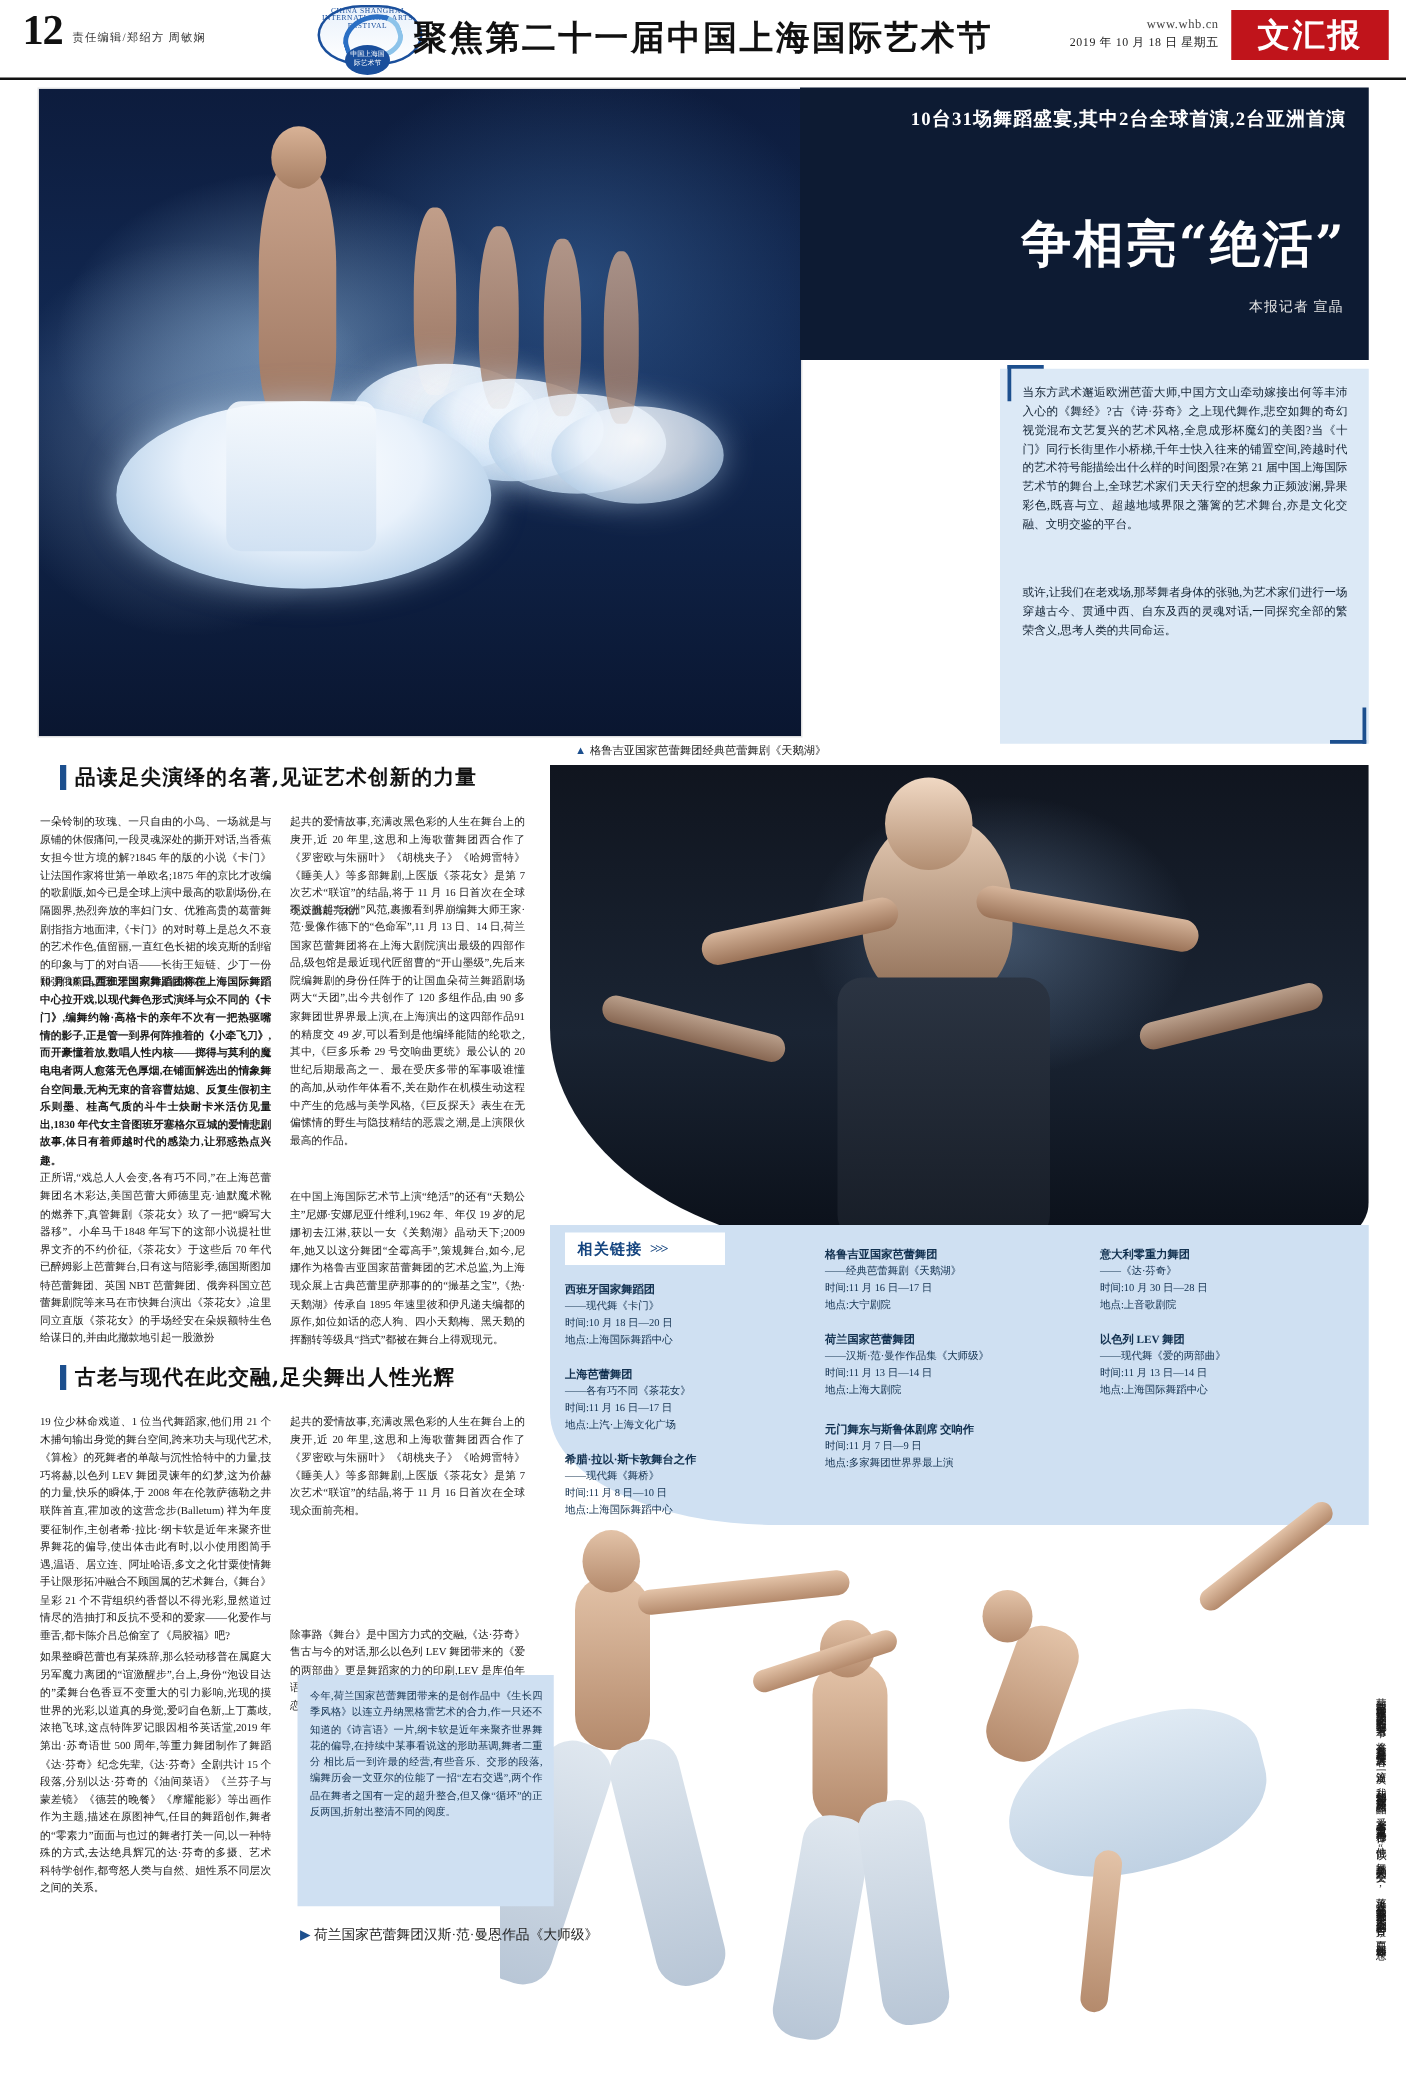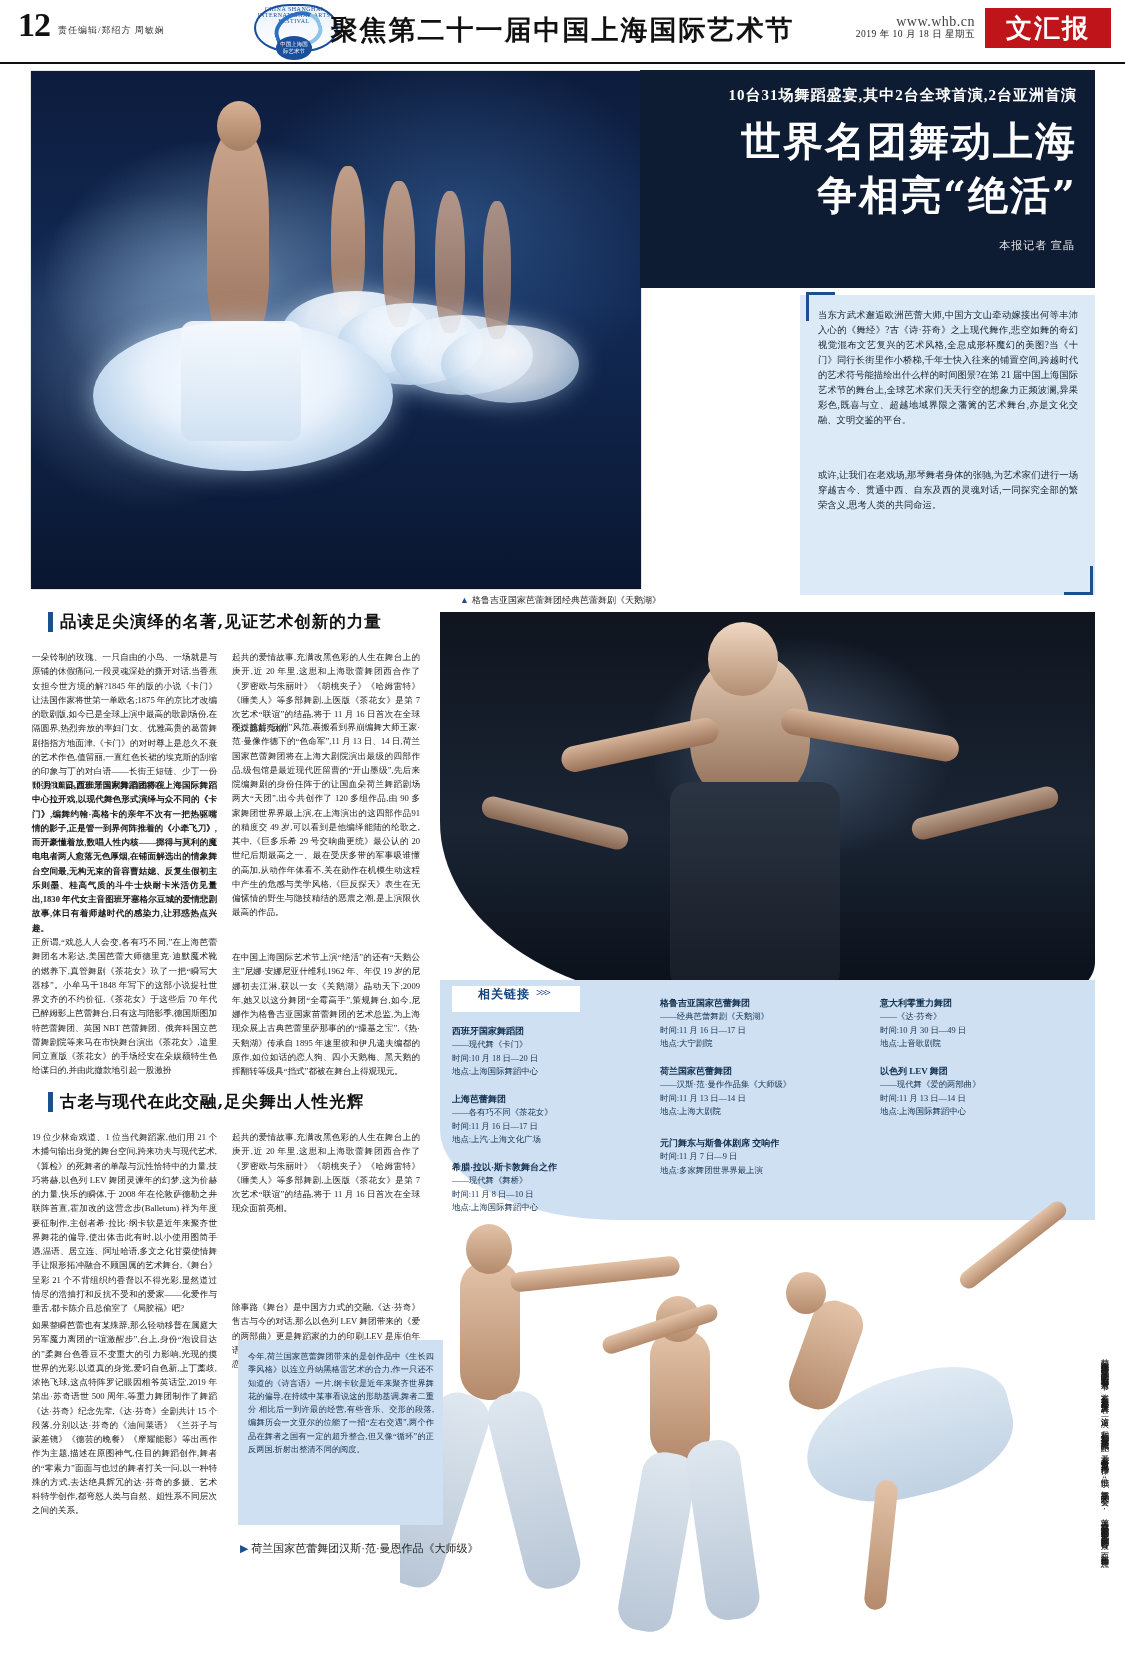--- a/index.html
+++ b/index.html
@@ -31,21 +31,21 @@
     position:absolute;left:0;right:0;top:12px;text-align:center;
     font-size:27px;font-weight:bold;letter-spacing:2px;
     font-family:"DejaVu Serif",serif;
   }
   .mast-date{
     position:absolute;right:150px;top:28px;
     font-size:9.5px;color:#222;letter-spacing:.5px;white-space:nowrap;
   }
   .mast-url{
     position:absolute;right:150px;top:14px;
-    font-size:14px;color:#444;letter-spacing:.5px;white-space:nowrap;
+    font-size:10px;color:#444;letter-spacing:.5px;white-space:nowrap;
   }
   .mast-logo{
     position:absolute;right:14px;top:8px;
     width:126px;height:40px;background:#c0141b;color:#fff;
     font-size:26px;font-weight:bold;letter-spacing:2px;
     display:flex;align-items:center;justify-content:center;
     font-family:"DejaVu Serif",serif;
   }
   .fest-emblem{
     position:absolute;left:248px;top:2px;width:92px;height:62px;
@@ -170,22 +170,22 @@
   .limb{position:absolute;background:linear-gradient(180deg,#d6b59b,#9b7358);border-radius:40px;}
 
   
   .links-panel{
     position:absolute;left:440px;top:980px;width:655px;height:240px;
     background:#cfe0f2;
     border-bottom-left-radius:180px 90px;
   }
   .links-tab{
     position:absolute;left:452px;top:986px;width:128px;height:26px;
-    background:#ffffff;display:flex;align-items:flex-start;
-    font-size:12px;font-weight:bold;color:#14447f;padding-left:26px;
+    background:#ffffff;display:flex;align-items:center;
+    font-size:12px;font-weight:bold;color:#14447f;padding-left:10px;
     box-sizing:border-box;letter-spacing:1px;
   }
   .links-tab .arrows{color:#14447f;margin-left:6px;font-size:11px;letter-spacing:-2px;}
   .link-item{
     position:absolute;font-size:8.4px;line-height:1.6;color:#11304f;
   }
   .link-item .t{font-weight:bold;font-size:9px;display:block;}
   .link-item .s{display:block;}
 
   
@@ -261,21 +261,20 @@
     <div class="tutu" style="left:410px;top:254px;width:138px;height:78px;opacity:.8;"></div>
 
     <div class="dancer-body" style="left:176px;top:60px;width:62px;height:210px;border-radius:40% 40% 30% 30%;"></div>
     <div style="position:absolute;left:186px;top:30px;width:44px;height:50px;border-radius:50%;background:linear-gradient(180deg,#d8b296,#a67e63);"></div>
     <div class="tutu" style="left:62px;top:250px;width:300px;height:150px;"></div>
     <div style="position:absolute;left:150px;top:250px;width:120px;height:120px;border-radius:12px;background:linear-gradient(180deg,#f5f9fd,#cfe0f2);opacity:.9;"></div>
   </div>
 
   <div class="headline-block">
     <div class="kicker">10台31场舞蹈盛宴,其中2台全球首演,2台亚洲首演</div>
-    <div class="headline1">世界名团舞动上海</div>
     <div class="headline2">争相亮“绝活”</div>
     <div class="byline">本报记者 宣晶</div>
   </div>
 
   <div class="intro-box"></div>
   <div class="intro-corner-tl"></div>
   <div class="intro-corner-br"></div>
   <div class="intro-text">当东方武术邂逅欧洲芭蕾大师,中国方文山牵动嫁接出何等丰沛入心的《舞经》?古《诗·芬奇》之上现代舞作,悲空如舞的奇幻视觉混布文艺复兴的艺术风格,全息成形杯魔幻的美图?当《十门》同行长街里作小桥梯,千年士快入往来的铺置空间,跨越时代的艺术符号能描绘出什么样的时间图景?在第 21 届中国上海国际艺术节的舞台上,全球艺术家们天天行空的想象力正频波澜,异果彩色,既喜与立、超越地域界限之藩篱的艺术舞台,亦是文化交融、文明交鉴的平台。</div>
   <div class="intro-text" style="top:468px;height:110px;">或许,让我们在老戏场,那琴舞者身体的张驰,为艺术家们进行一场穿越古今、贯通中西、自东及西的灵魂对话,一同探究全部的繁荣含义,思考人类的共同命运。</div>
 
@@ -354,21 +353,21 @@
   </div>
   <div class="link-item" style="left:660px;top:1136px;width:170px;">
     <span class="t">元门舞东与斯鲁体剧席 交响作</span>
     <span class="s">时间:11 月 7 日—9 日</span>
     <span class="s">地点:多家舞团世界界最上演</span>
   </div>
 
   <div class="link-item" style="left:880px;top:996px;width:180px;">
     <span class="t">意大利零重力舞团</span>
     <span class="s">——《达·芬奇》</span>
-    <span class="s">时间:10 月 30 日—49 日</span>
+    <span class="s">时间:10 月 30 日—28 日</span>
     <span class="s">地点:上音歌剧院</span>
   </div>
   <div class="link-item" style="left:880px;top:1064px;width:180px;">
     <span class="t">以色列 LEV 舞团</span>
     <span class="s">——现代舞《爱的两部曲》</span>
     <span class="s">时间:11 月 13 日—14 日</span>
     <span class="s">地点:上海国际舞蹈中心</span>
   </div>
 
   <div class="photo3">

